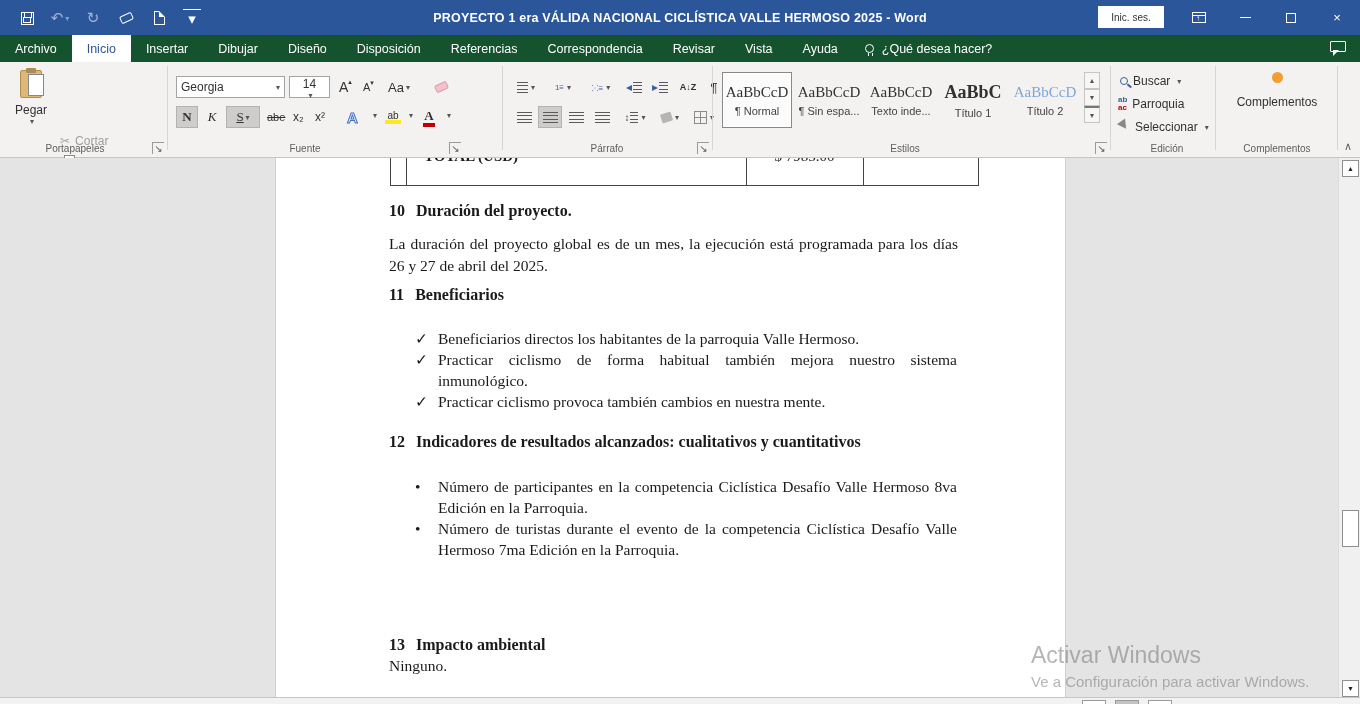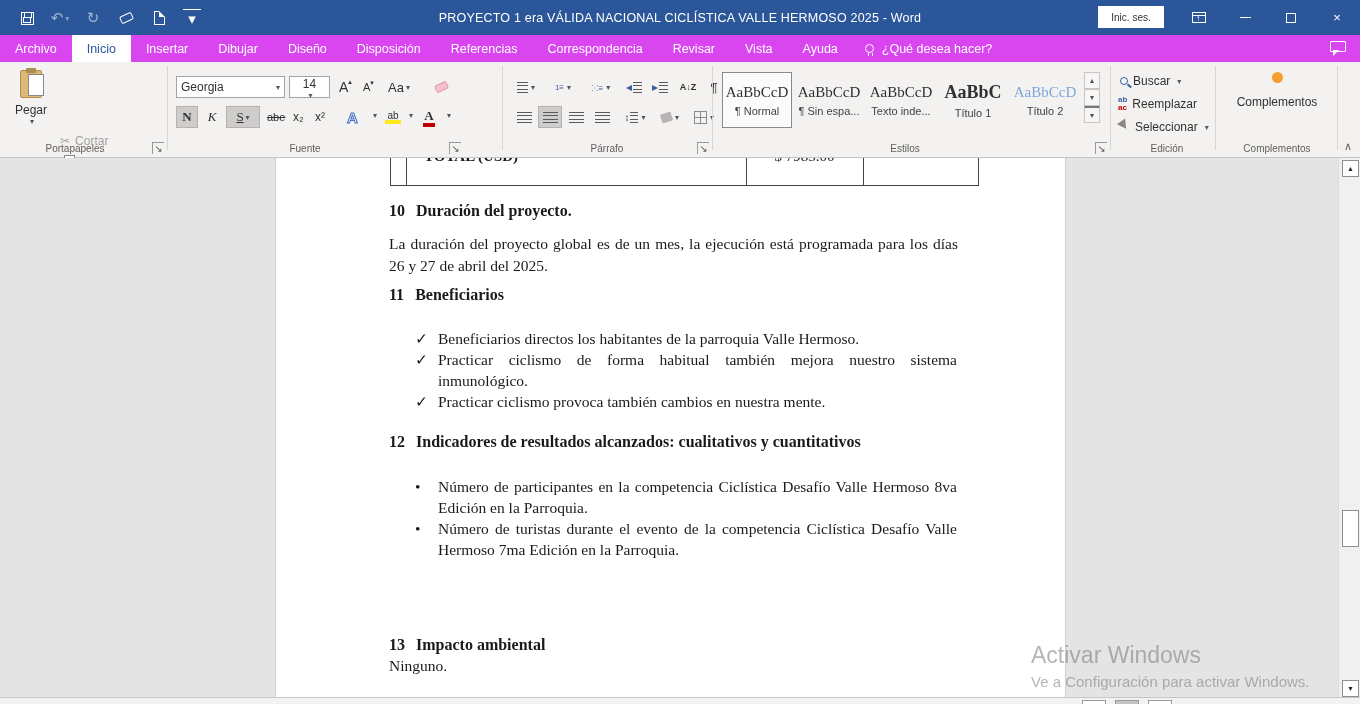--- a/index.html
+++ b/index.html
@@ -11,33 +11,33 @@
   .qat { position:absolute; left:18px; top:6px; display:flex; align-items:center; gap:15px; height:24px; }
   .qat .qi { width:18px; height:18px; display:flex; align-items:center; justify-content:center; font-size:15px; color:#fff; }
   .qi.dim { opacity:.55; }
   .floppy { width:13px; height:13px; border:1.5px solid #fff; position:relative; }
   .floppy::before { content:""; position:absolute; left:2px; top:-1px; width:6px; height:4px; background:#2b579a; border:1px solid #fff; }
   .floppy::after { content:""; position:absolute; left:1.5px; bottom:0.5px; width:6px; height:4px; border:1px solid #fff; }
   .eraser { width:13px; height:8px; border:1.5px solid #fff; border-radius:2px; transform:rotate(-25deg); }
   .newdoc { width:11px; height:14px; border:1.5px solid #fff; position:relative; background:transparent; }
   .newdoc::before { content:""; position:absolute; right:-1px; top:-1px; border:3px solid #2b579a; border-left-color:#fff; border-bottom-color:#fff; }
   .qatmore { border-top:1.5px solid #fff; font-size:8px; padding-top:1px; line-height:6px; }
-  .apptitle { position:absolute; left:0; right:0; top:0; height:35px; display:flex; align-items:center; justify-content:center; font-size:12.5px; letter-spacing:.2px; pointer-events:none; }
+  .apptitle { position:absolute; left:0; right:0; top:0; height:35px; display:flex; align-items:center; justify-content:center; font-size:12.5px; letter-spacing:.2px; pointer-events:none;font-weight:bold; }
   .signin { position:absolute; right:196px; top:6px; width:66px; height:22px; background:#fff; color:#333; font-size:10px; display:flex; align-items:center; justify-content:center; }
   .winbtns { position:absolute; right:0; top:0; height:35px; display:flex; }
   .winbtn { width:46px; height:35px; display:flex; align-items:center; justify-content:center; font-size:13px; color:#fff; }
   .ribdisp { width:14px; height:11px; border:1px solid #fff; position:relative; }
   .ribdisp::before { content:""; position:absolute; left:0; right:0; top:2px; border-top:1px solid #fff; }
   .ribdisp::after { content:"\2191"; position:absolute; left:3px; top:1px; font-size:8px; }
   .minline { width:11px; border-top:1.5px solid #fff; }
   .restore { width:10px; height:10px; border:1px solid #fff; position:relative; background:#2b579a; }
   .restore::before { content:""; position:absolute; left:2px; top:-4px; width:10px; height:10px; border:1px solid #fff; z-index:-1; }
 
   
-  .tabrow { position:absolute; left:0; top:35px; width:1360px; height:27px; background:#d946ef; display:flex; align-items:stretch; color:#fff; font-size:12.5px; }
+  .tabrow { position:absolute; left:0; top:35px; width:1360px; height:27px; background:#14532d; display:flex; align-items:stretch; color:#fff; font-size:12.5px; }
   .tab { padding:0 15px; display:flex; align-items:center; }
   .tab.active { background:#fff; color:#2b579a; }
   .tellme { display:flex; align-items:center; gap:8px; padding:0 12px; }
   .bulb { width:9px; height:9px; border:1.2px solid #fff; border-radius:50%; position:relative; }
   .bulb::after { content:""; position:absolute; left:2px; bottom:-4px; width:3px; height:3px; border-left:1.2px solid #fff; border-right:1.2px solid #fff; }
   .comment { position:absolute; right:14px; top:6px; width:16px; height:11px; border:1.2px solid #fff; border-radius:1px; }
   .comment::after { content:""; position:absolute; left:2px; bottom:-5px; border:3px solid transparent; border-top-color:#fff; border-left-color:#fff; }
 
   
   .ribbon { position:absolute; left:0; top:62px; width:1360px; height:96px; background:#f3f2f1; border-bottom:1px solid #c8c6c4; font-size:12px; color:#323130; }
@@ -311,21 +311,21 @@
   <div class="launcher" style="left:1095px;">↘</div>
   <div class="gsep" style="left:1110px;"></div>
 
   <div class="btn32" style="left:1120px; top:8px;">
     <span class="lens"></span>
     <span>Buscar</span>
       <span class="chev">▾</span>
   </div>
   <div class="btn32" style="left:1118px; top:31px;">
     <span class="abac"><span>ab</span><br>ac</span>
-    <span>Reemplazar</span>
+    <span>Parroquia</span>
   </div>
   <div class="btn32" style="left:1120px; top:54px;">
     <span class="cursorarrow"></span>
     <span>Seleccionar</span>
       <span class="chev">▾</span>
   </div>
   <div class="glabel" style="left:1112px; width:110px;">Edición</div>
   <div class="gsep" style="left:1215px;"></div>
 
   <div style="position:absolute; left:1222px; top:10px; width:110px; display:flex; flex-direction:column; align-items:center; gap:12px;">

